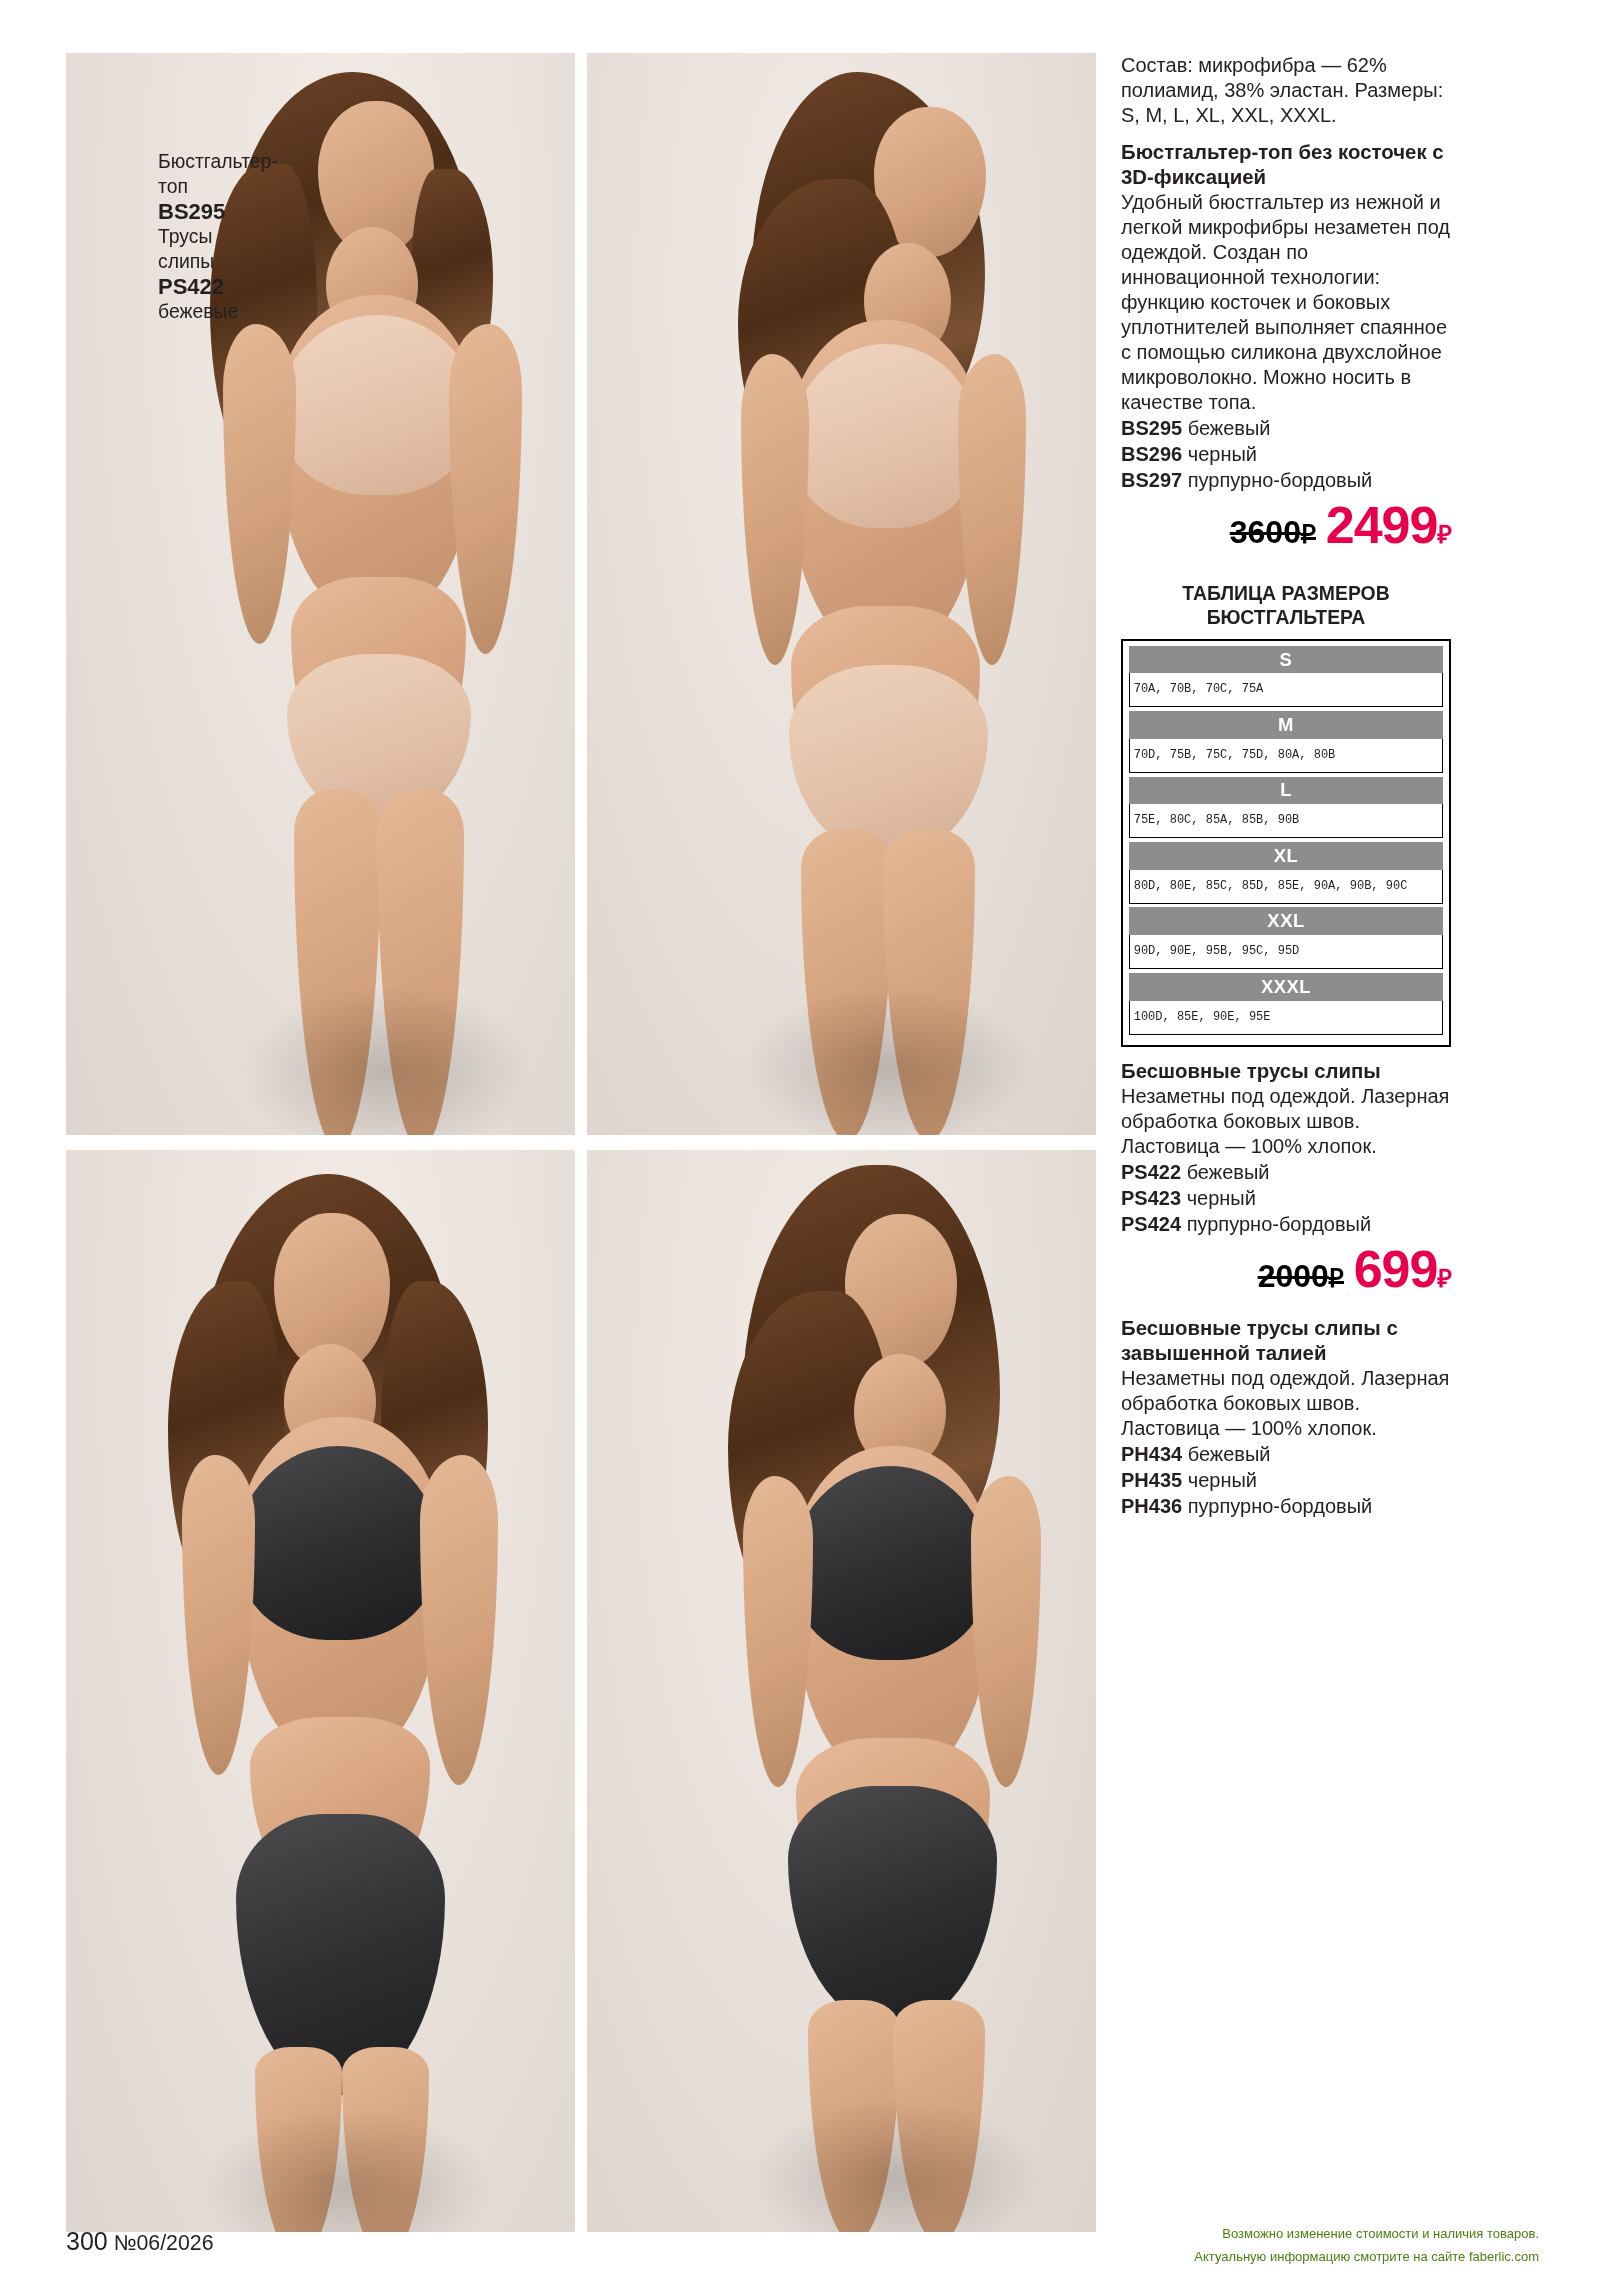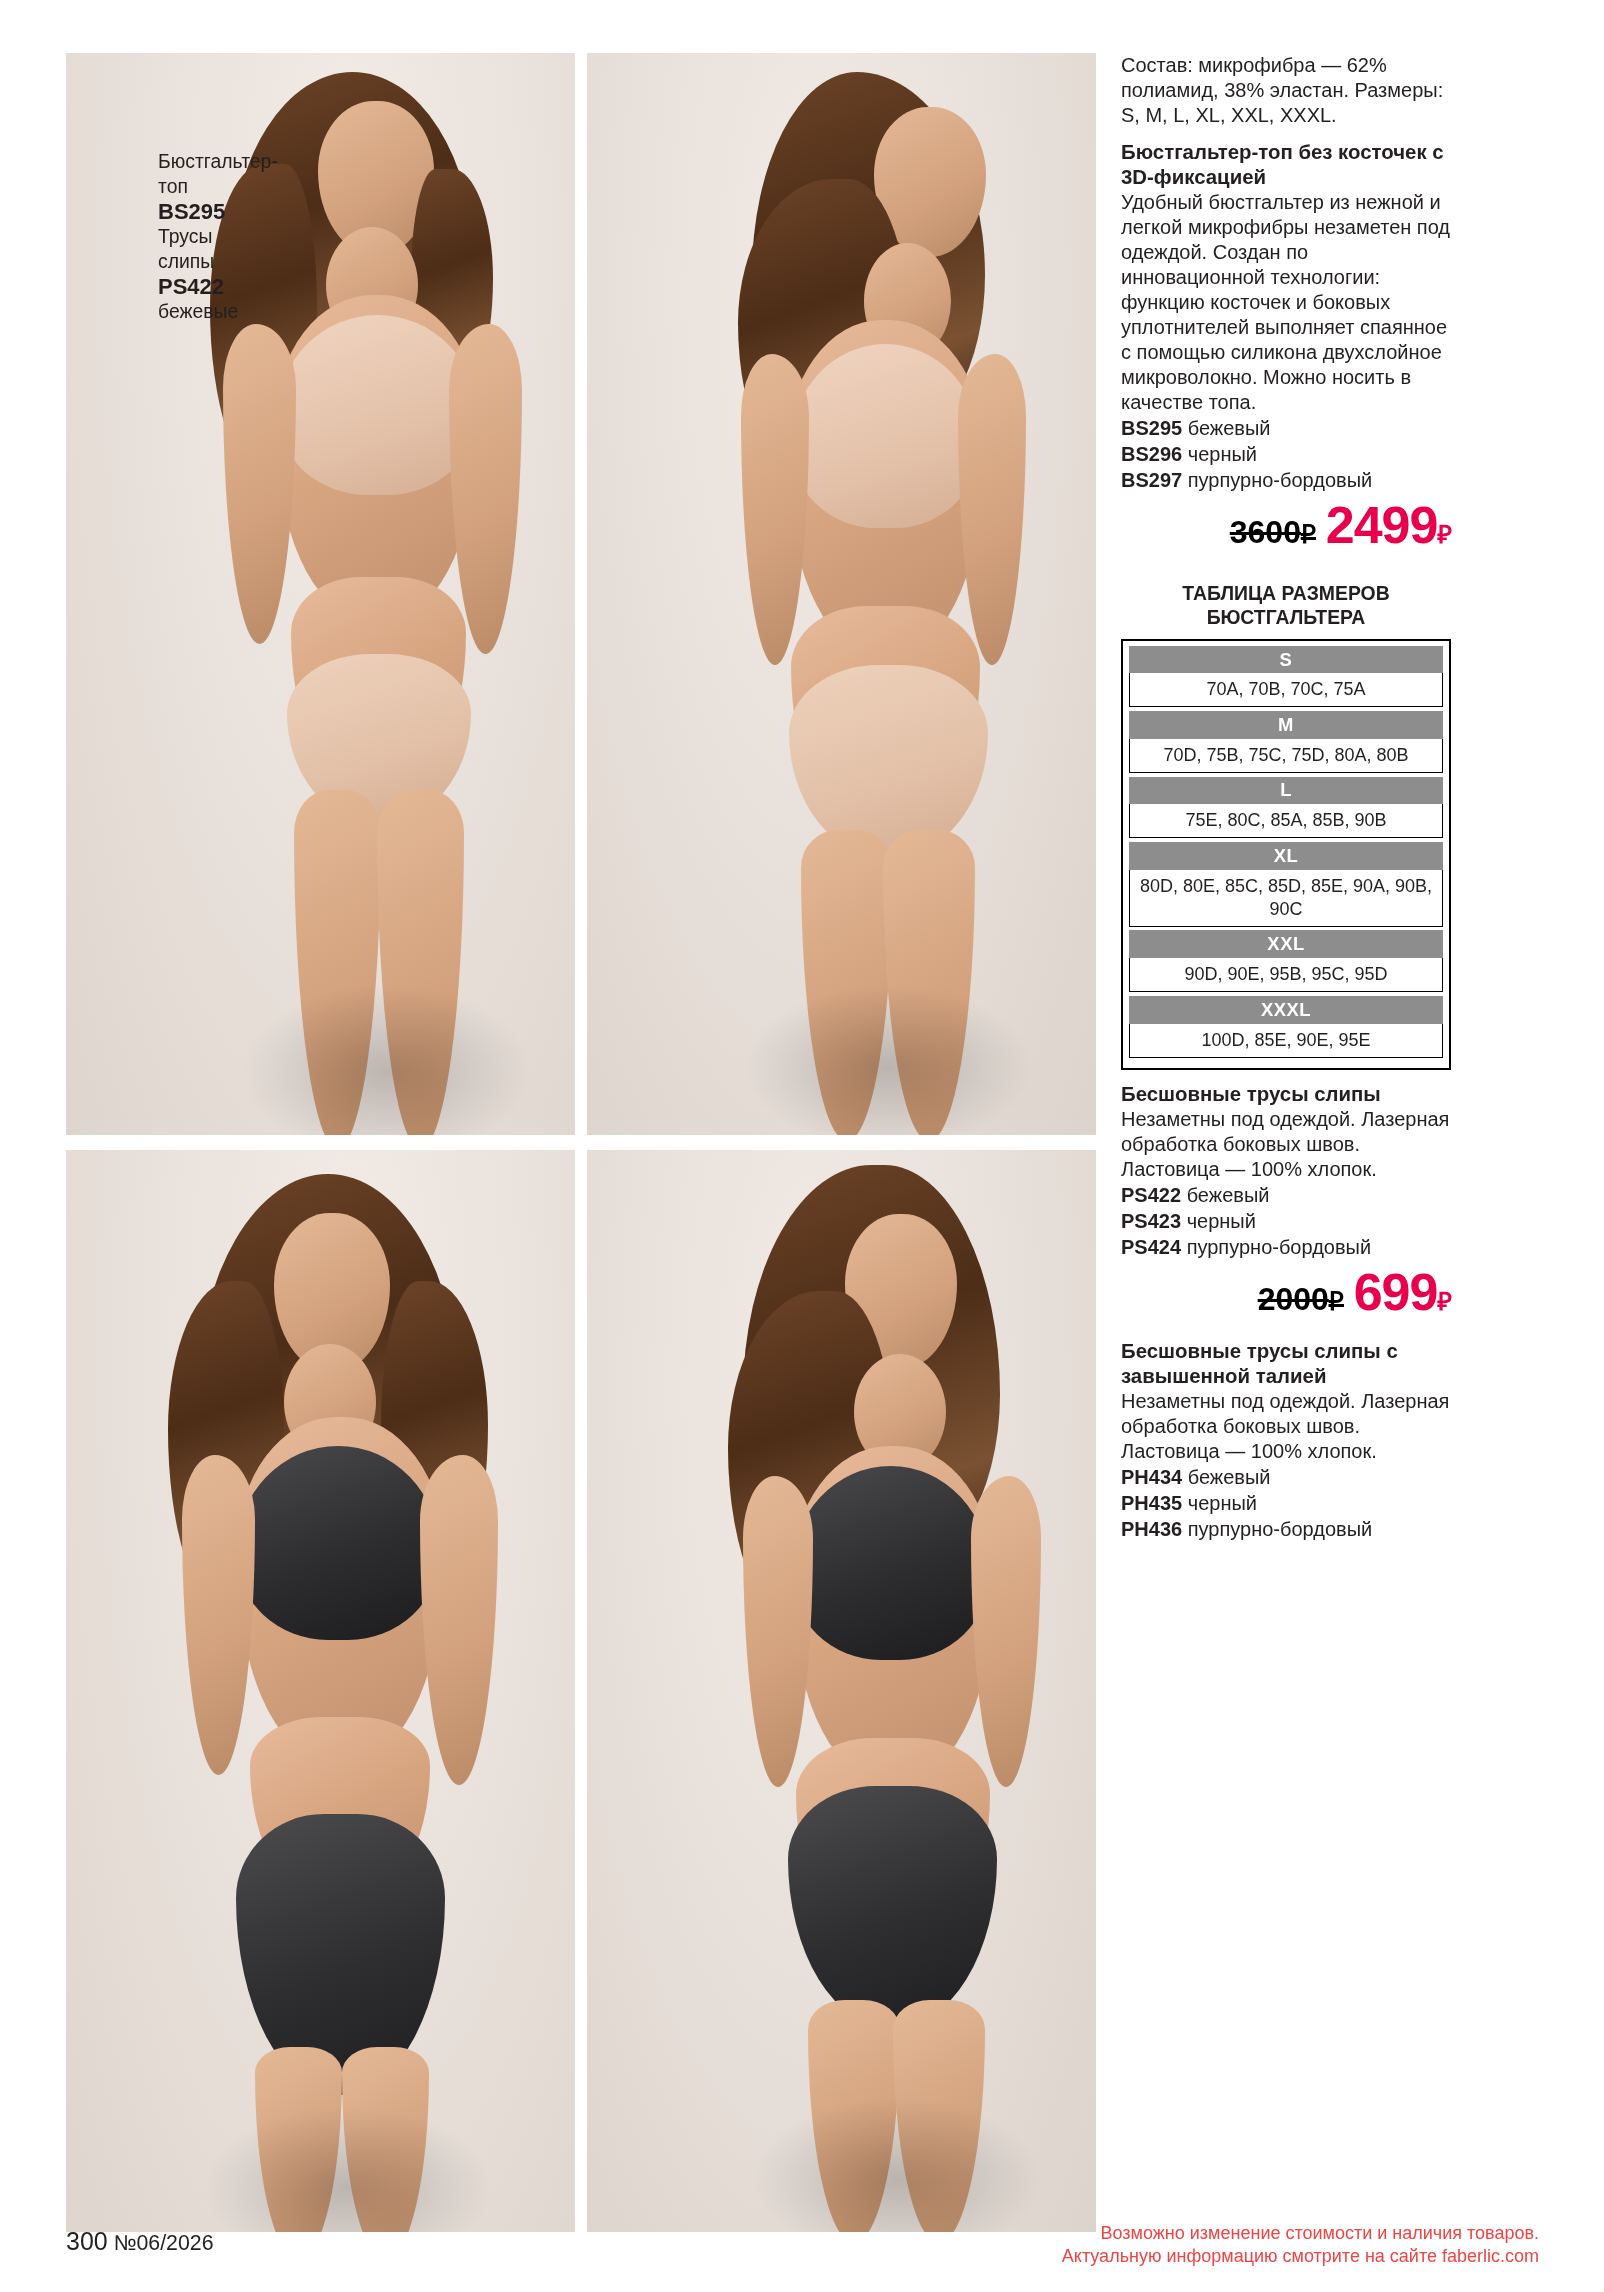--- a/index.html
+++ b/index.html
@@ -59,27 +59,27 @@
   .price-row{display:flex;align-items:baseline;justify-content:flex-end;gap:9.7px;margin-top:5.8px;}
   .old-price{font-size:32px;font-weight:bold;color:#000000;text-decoration:line-through;}
   .new-price{font-size:52px;font-weight:bold;color:#e8004c;line-height:52px;letter-spacing:-1px;}
   .cur-small{font-size:25px;font-weight:bold;color:#e8004c;}
   .cur-old{font-size:26px;font-weight:bold;}
 
   
   .table-title{text-align:center;font-weight:bold;font-size:19.4px;line-height:24px;margin-top:21.3px;}
   .sizetable{margin-top:9.7px;border:2.9px solid #000;padding:4.9px 5.8px 6.8px 5.8px;}
   .sz-head{background:#8d8d8d;color:#fff;font-weight:bold;font-size:18.4px;text-align:center;padding:2.9px 0;letter-spacing:0.5px;}
-  .sz-body{border:1px solid #000;border-top:none;text-align:center;font-size:18px;padding:4.9px 3.9px;line-height:23px;}
+  .sz-body{border:1px solid #000;border-top:none;font-size:12px;padding:4.9px 3.9px;line-height:23px;font-family:Liberation Mono, monospace;}
   .sz-group{margin-bottom:3.9px;}
 
   
   .footer-left{position:absolute;left:66px;top:2227px;font-size:21.3px;}
   .footer-left .pg{font-size:25px;}
-  .footer-right{position:absolute;right:66px;top:2222px;text-align:right;font-size:18px;line-height:23px;color:#ef4444;}
+  .footer-right{position:absolute;right:66px;top:2222px;text-align:right;font-size:13px;line-height:23px;color:#4d7c0f;}
 </style>
 </head>
 <body>
 
 <div class="page">
 
   <div class="photo bg-light" id="photo-tl">
     <div class="figure" style="left:136px;top:19.4px;width:320px;height:1067px;">
       <div class="hair" style="left:29px;top:0px;width:243px;height:320px;"></div>
       <div class="limb" style="left:116px;top:29px;width:116px;height:155px;border-radius:48% 48% 50% 50%/45% 45% 55% 55%;"></div>

